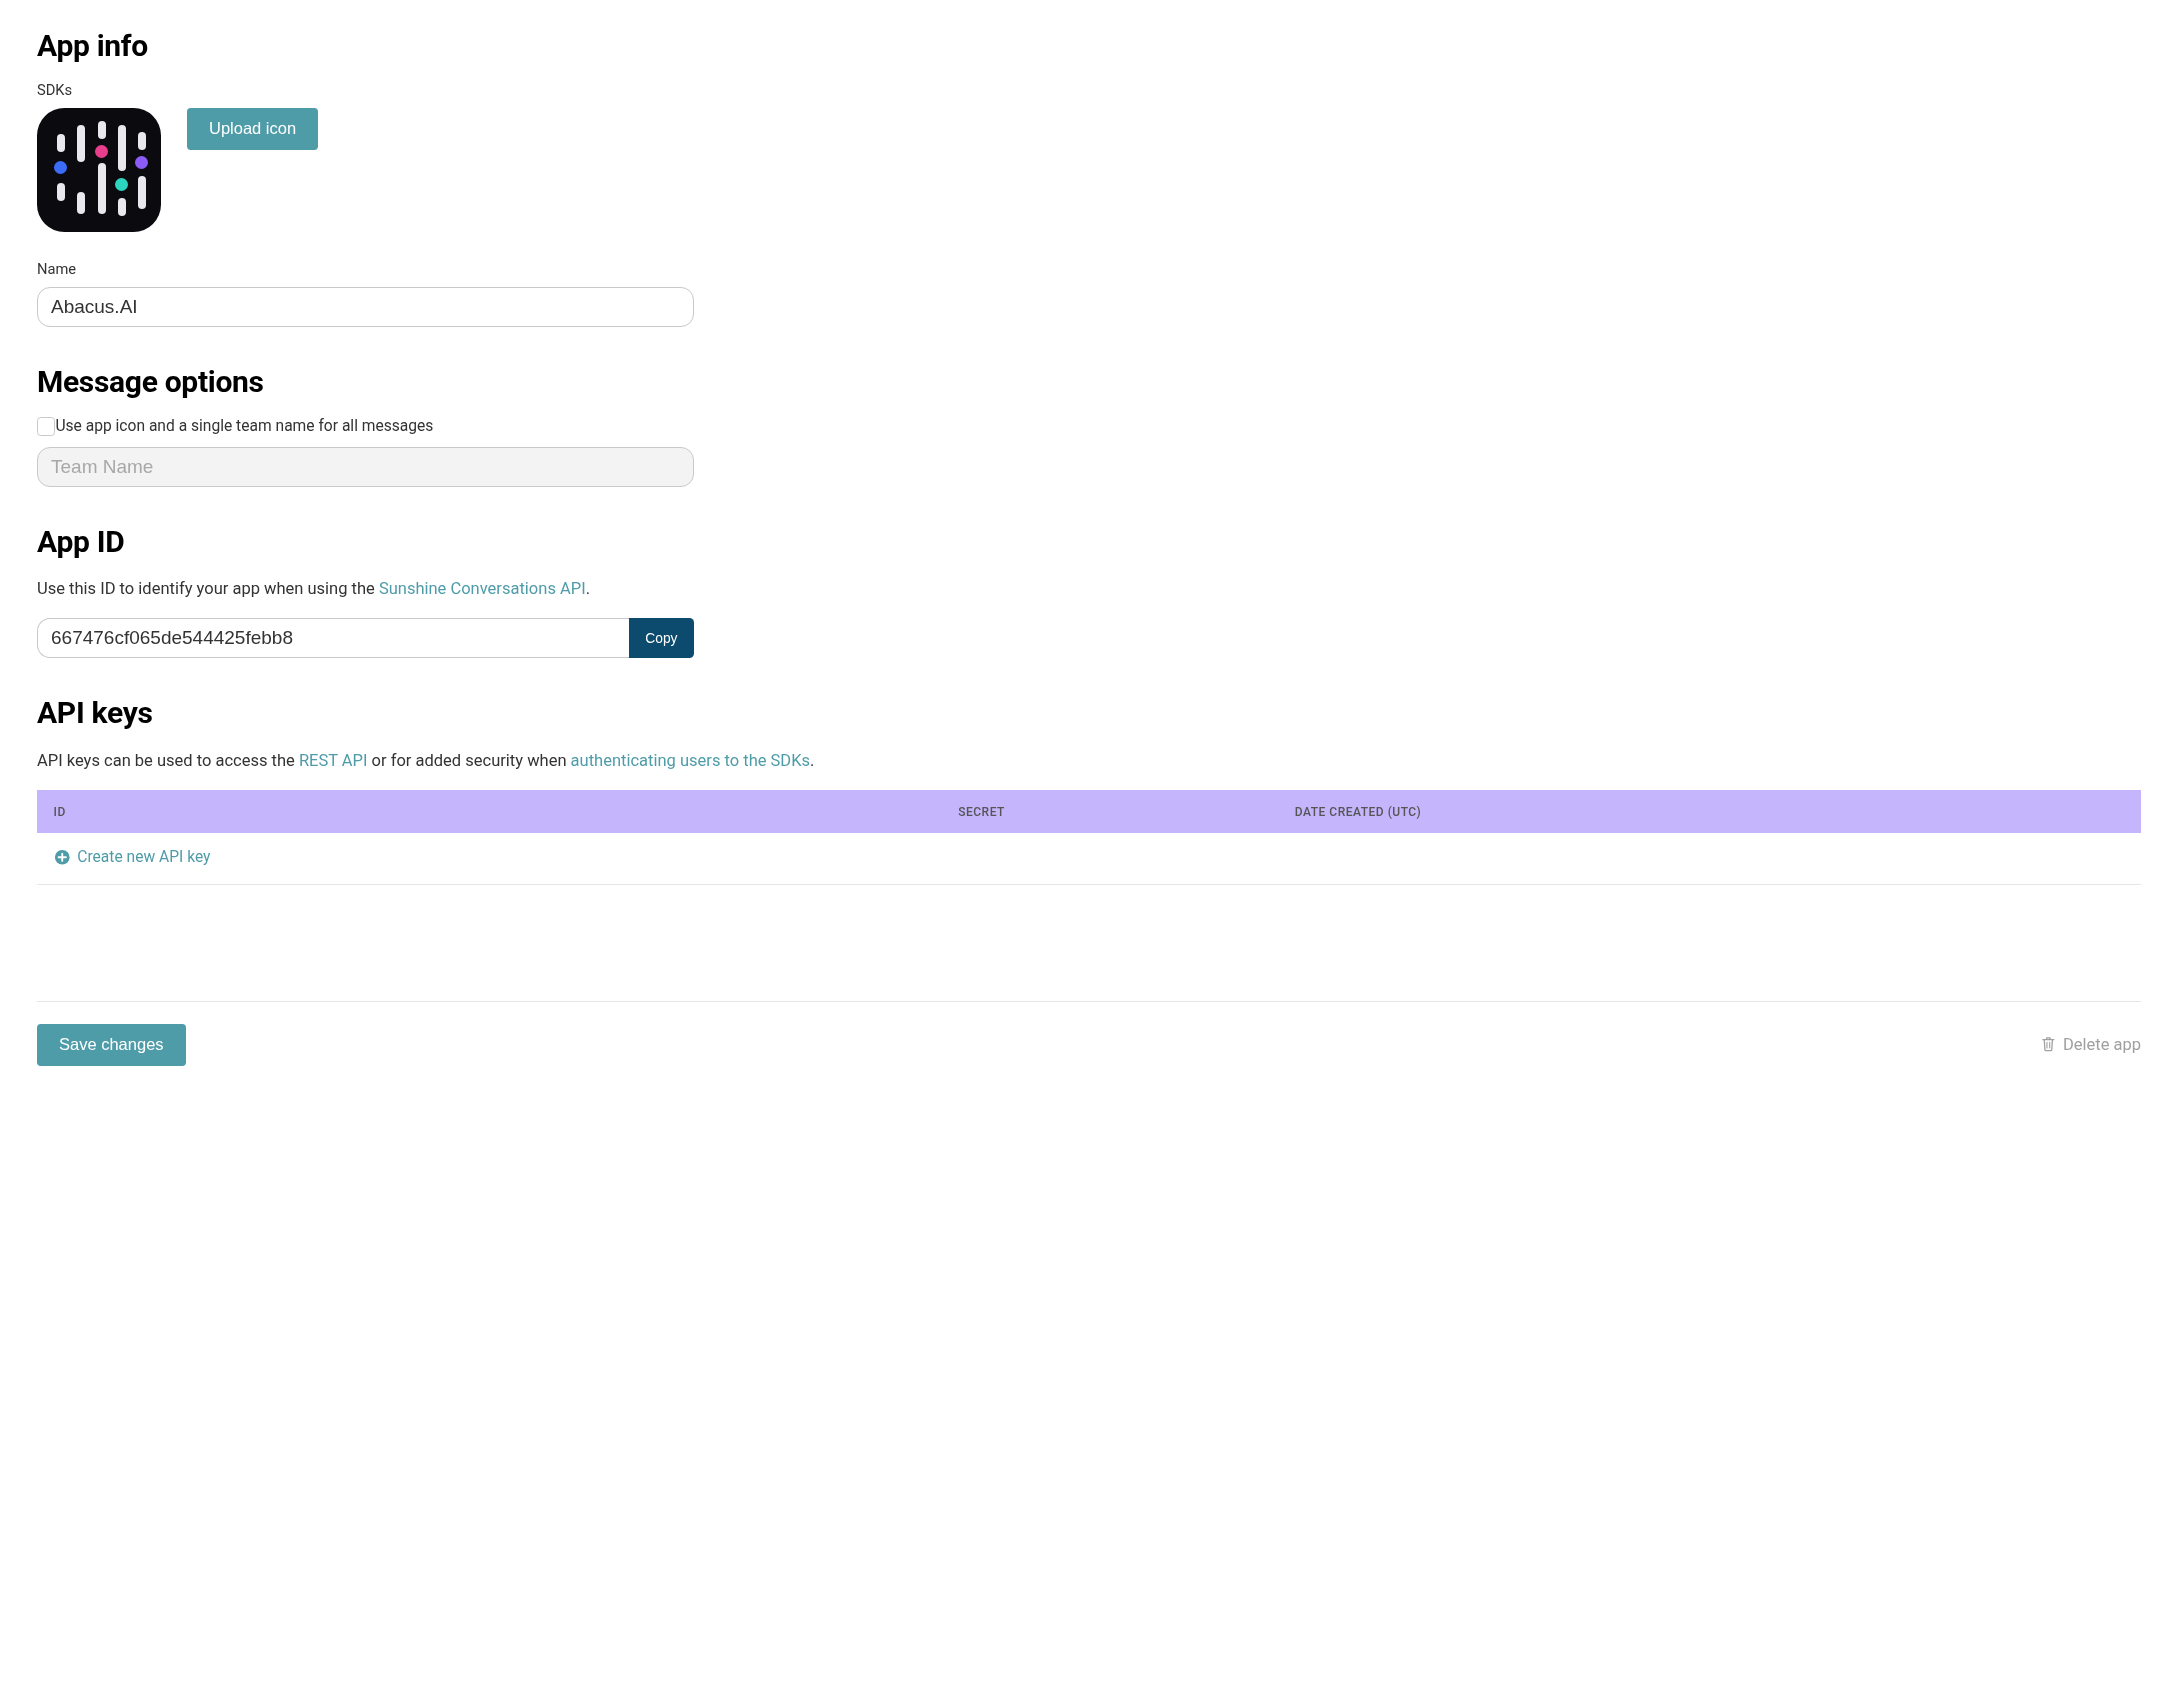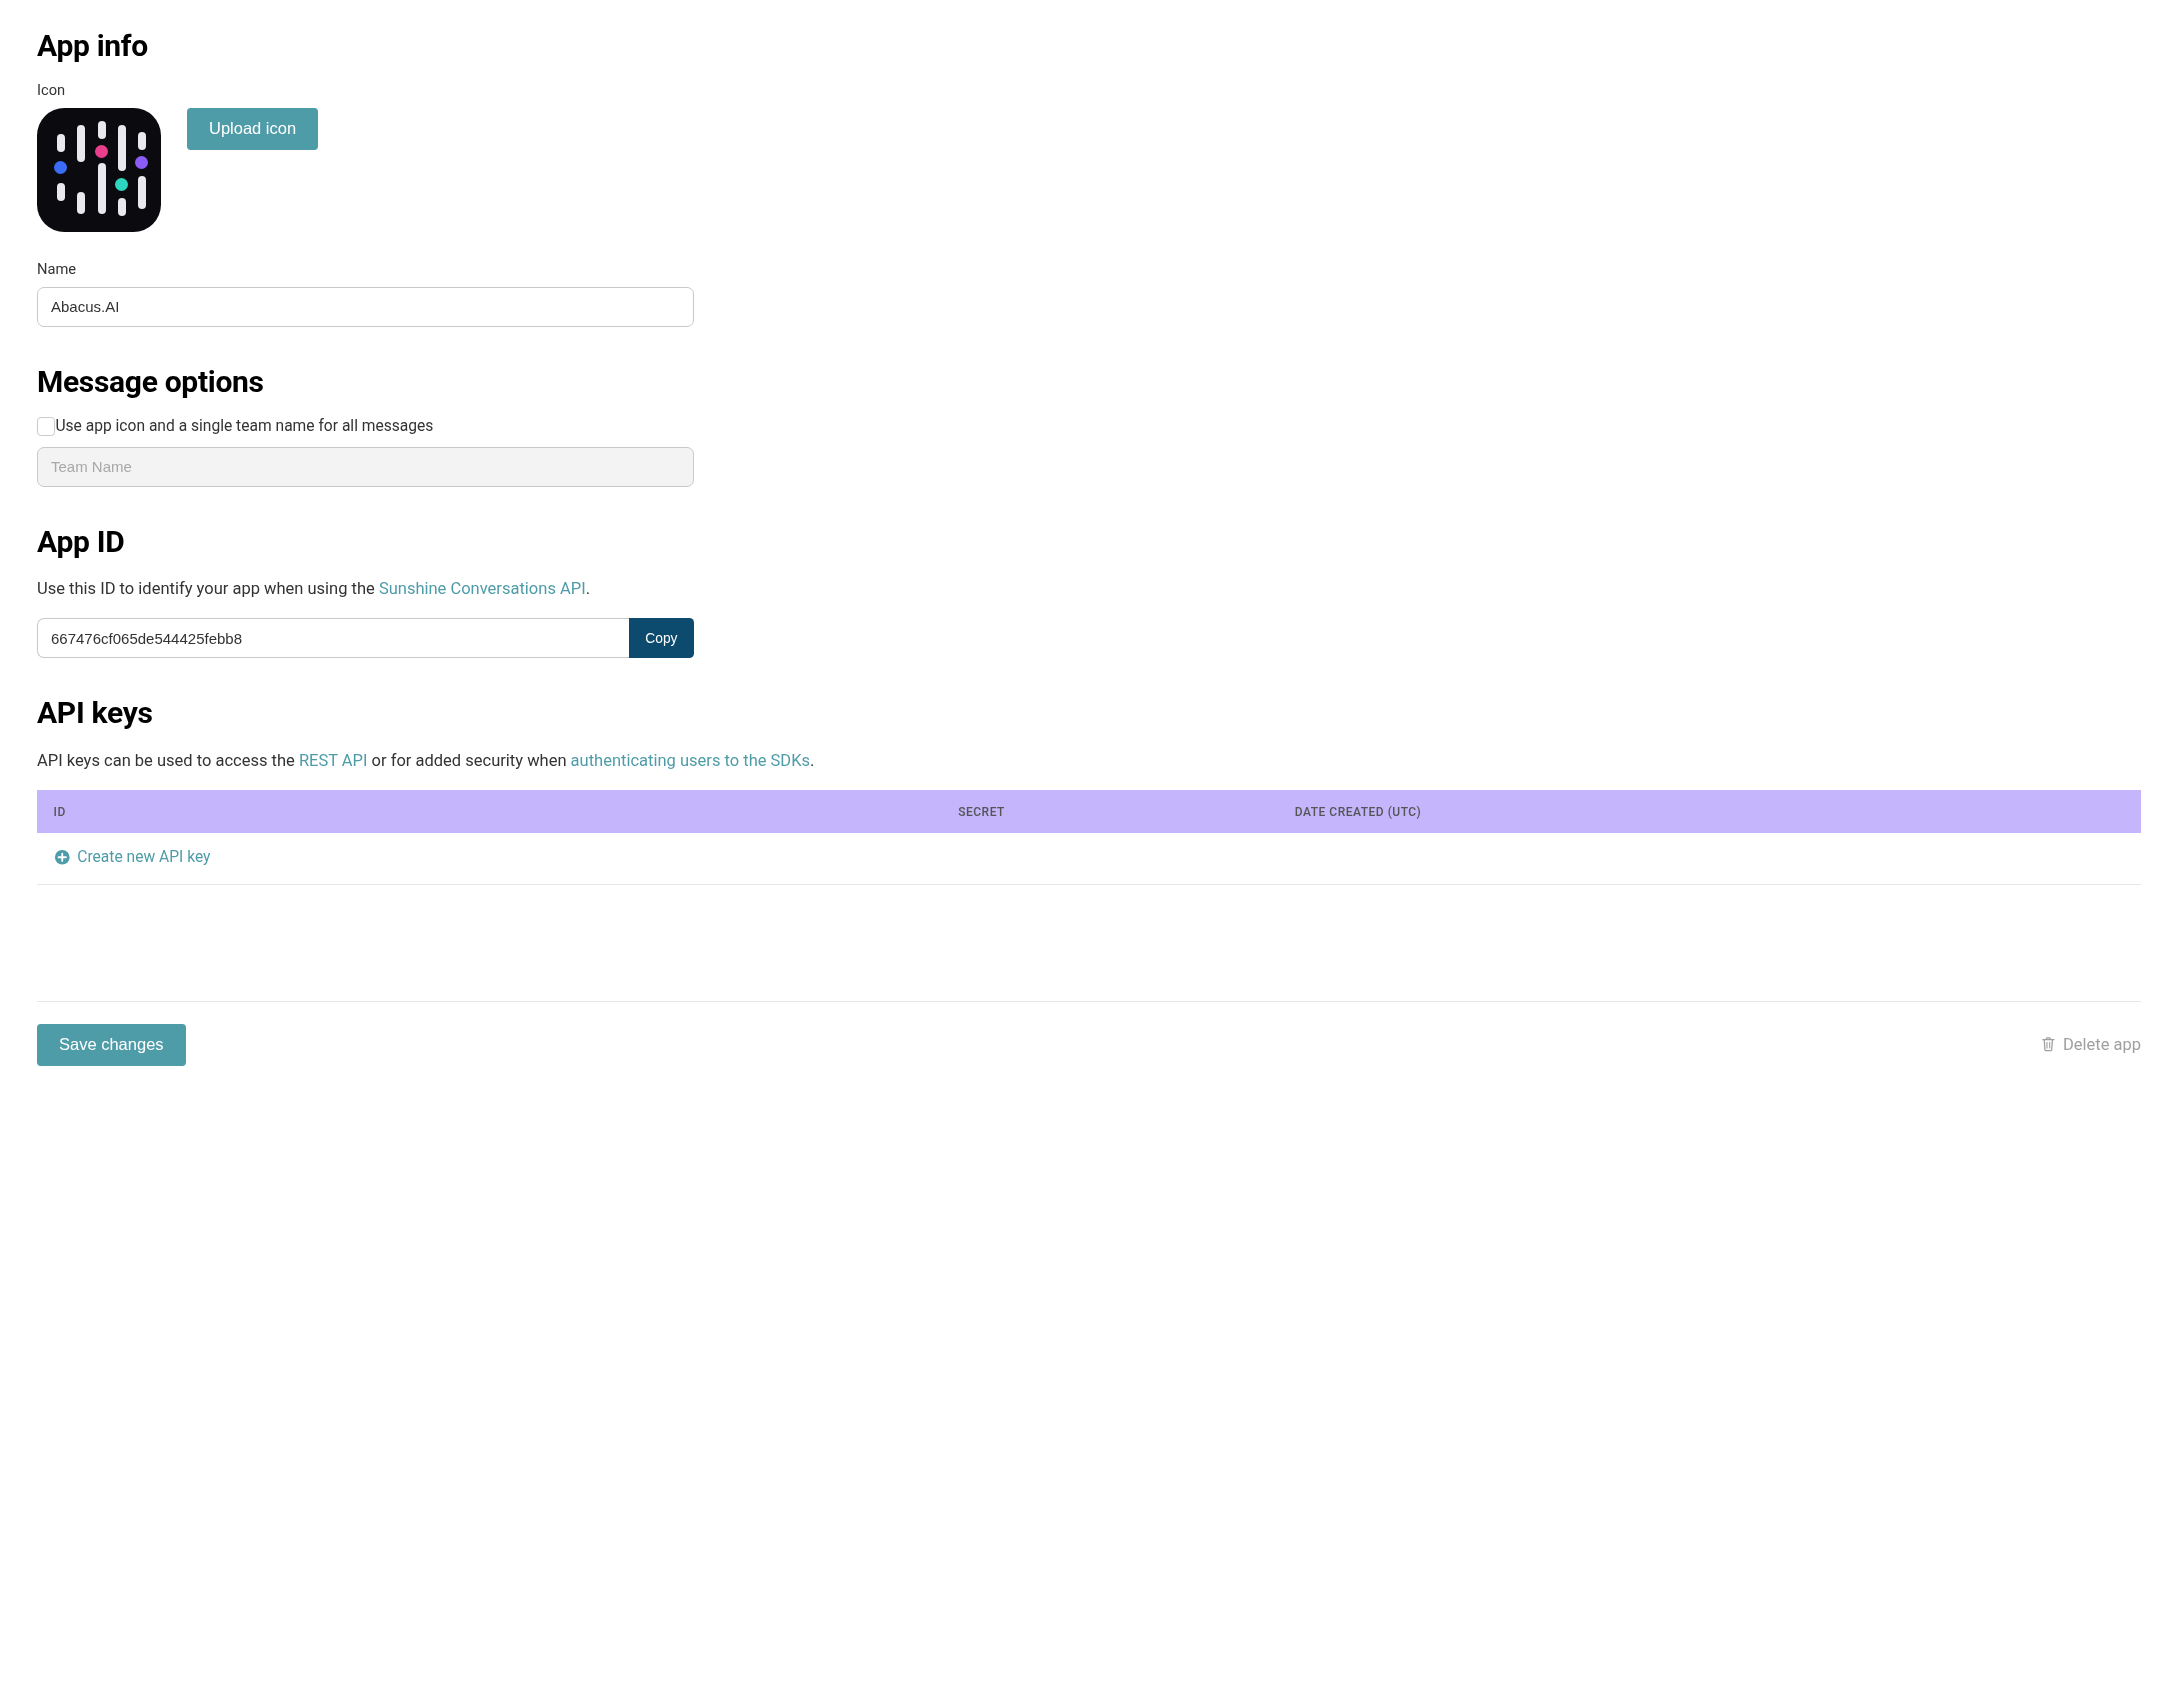--- a/index.html
+++ b/index.html
@@ -51,23 +51,23 @@
     border-radius: 3.7px;
     cursor: pointer;
     font-weight: 400;
     line-height: 1.2;
   }
   .text-input {
     width: 100%;
     max-width: 657px;
     height: 40px;
     border: 0.9px solid #c9c9c9;
-    border-radius: 7px;
+    border-radius: 13px;
     padding: 16px 13px;
-    font-size: 15px;
+    font-size: 19px;
     color: #333;
     background: #fff;
   }
   .text-input.disabled {
     background: #f3f3f3;
     color: #c2410c;
   }
   .text-input::placeholder { color: #a8a8a8; }
   .checkbox-row {
     display: flex;
@@ -190,21 +190,21 @@
   }
 </style>
 </head>
 <body>
 
 
 
 
 <h2 class="section">App info</h2>
 
-<span class="field-label">Icon</span>
+<span class="field-label">SDKs</span>
 <div class="icon-row">
   <div class="app-icon">
 
     <div class="bar" style="left:20px; top:26px; height:18.4px;"></div>
     <div class="bar" style="left:20px; top:75px; height:18.4px;"></div>
     <div class="dot" style="left:17.4px; top:53px; background:#3b6cf6;"></div>
 
     <div class="bar" style="left:40px; top:16.5px; height:37px;"></div>
     <div class="bar" style="left:40px; top:84px; height:22px;"></div>
 

